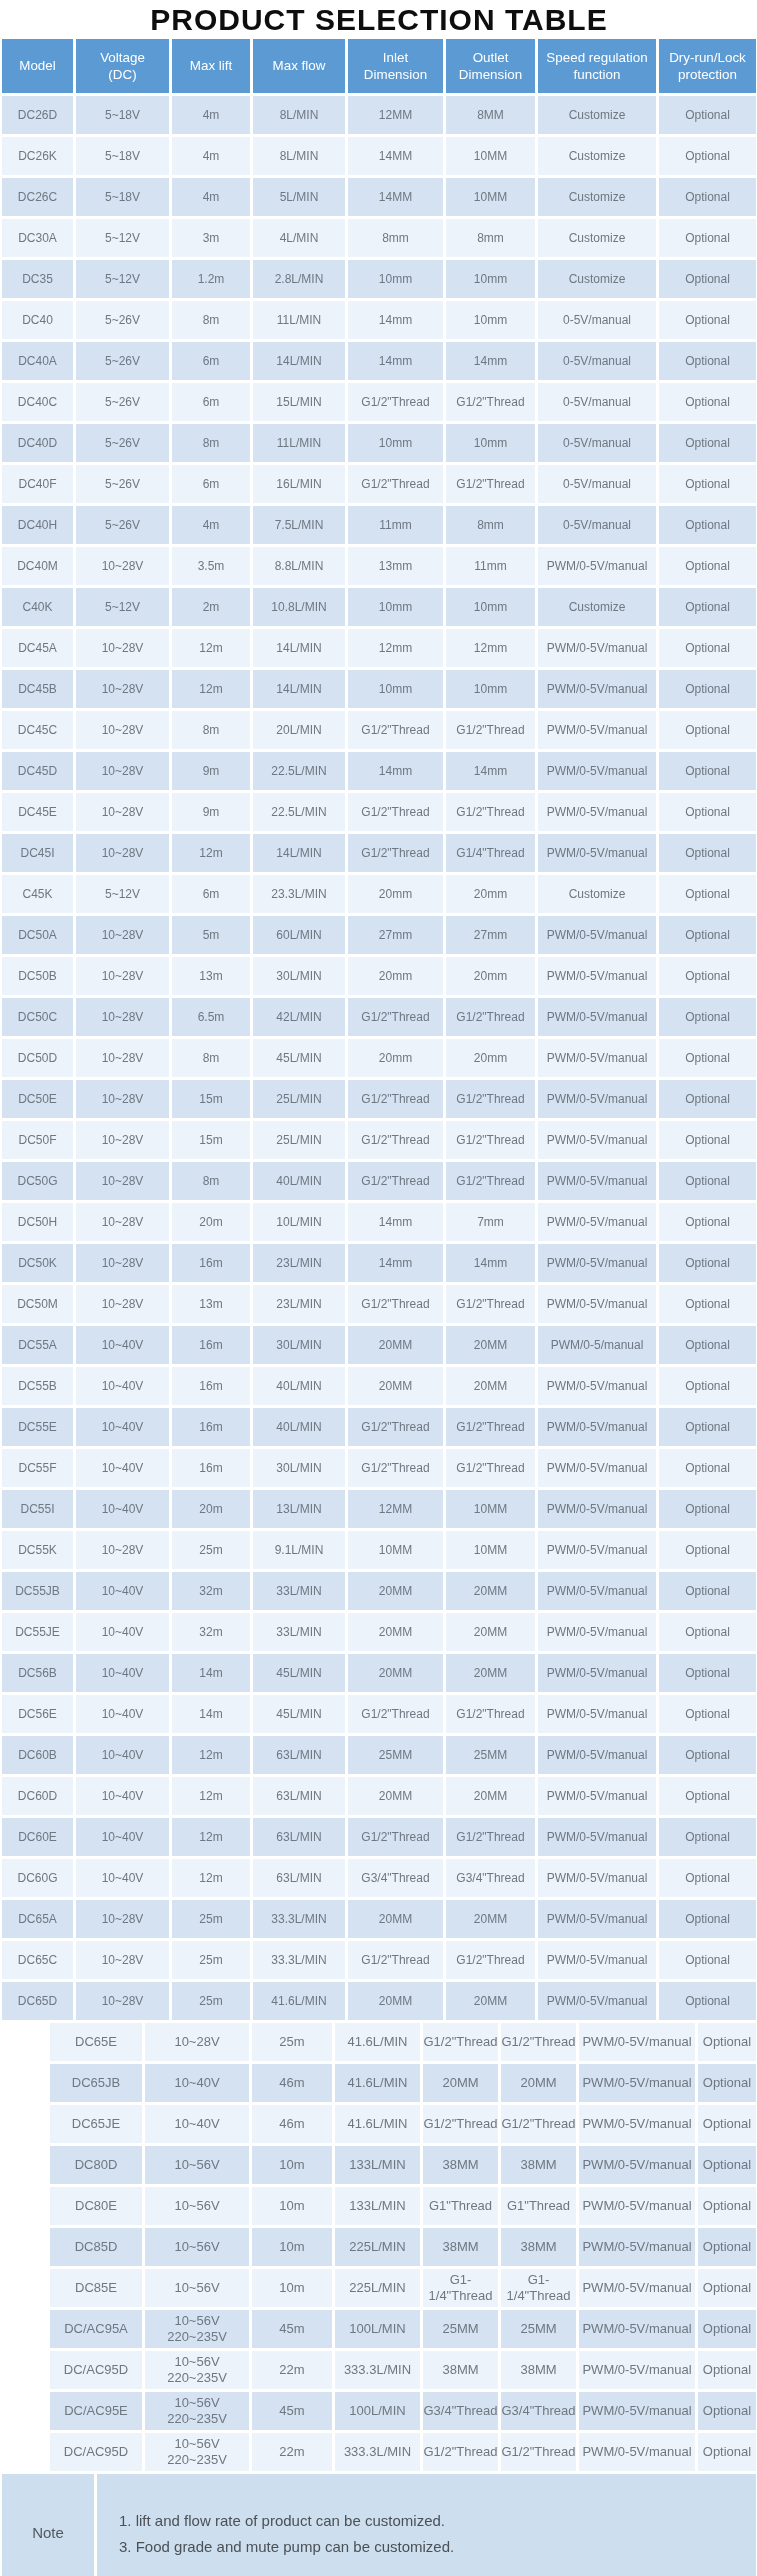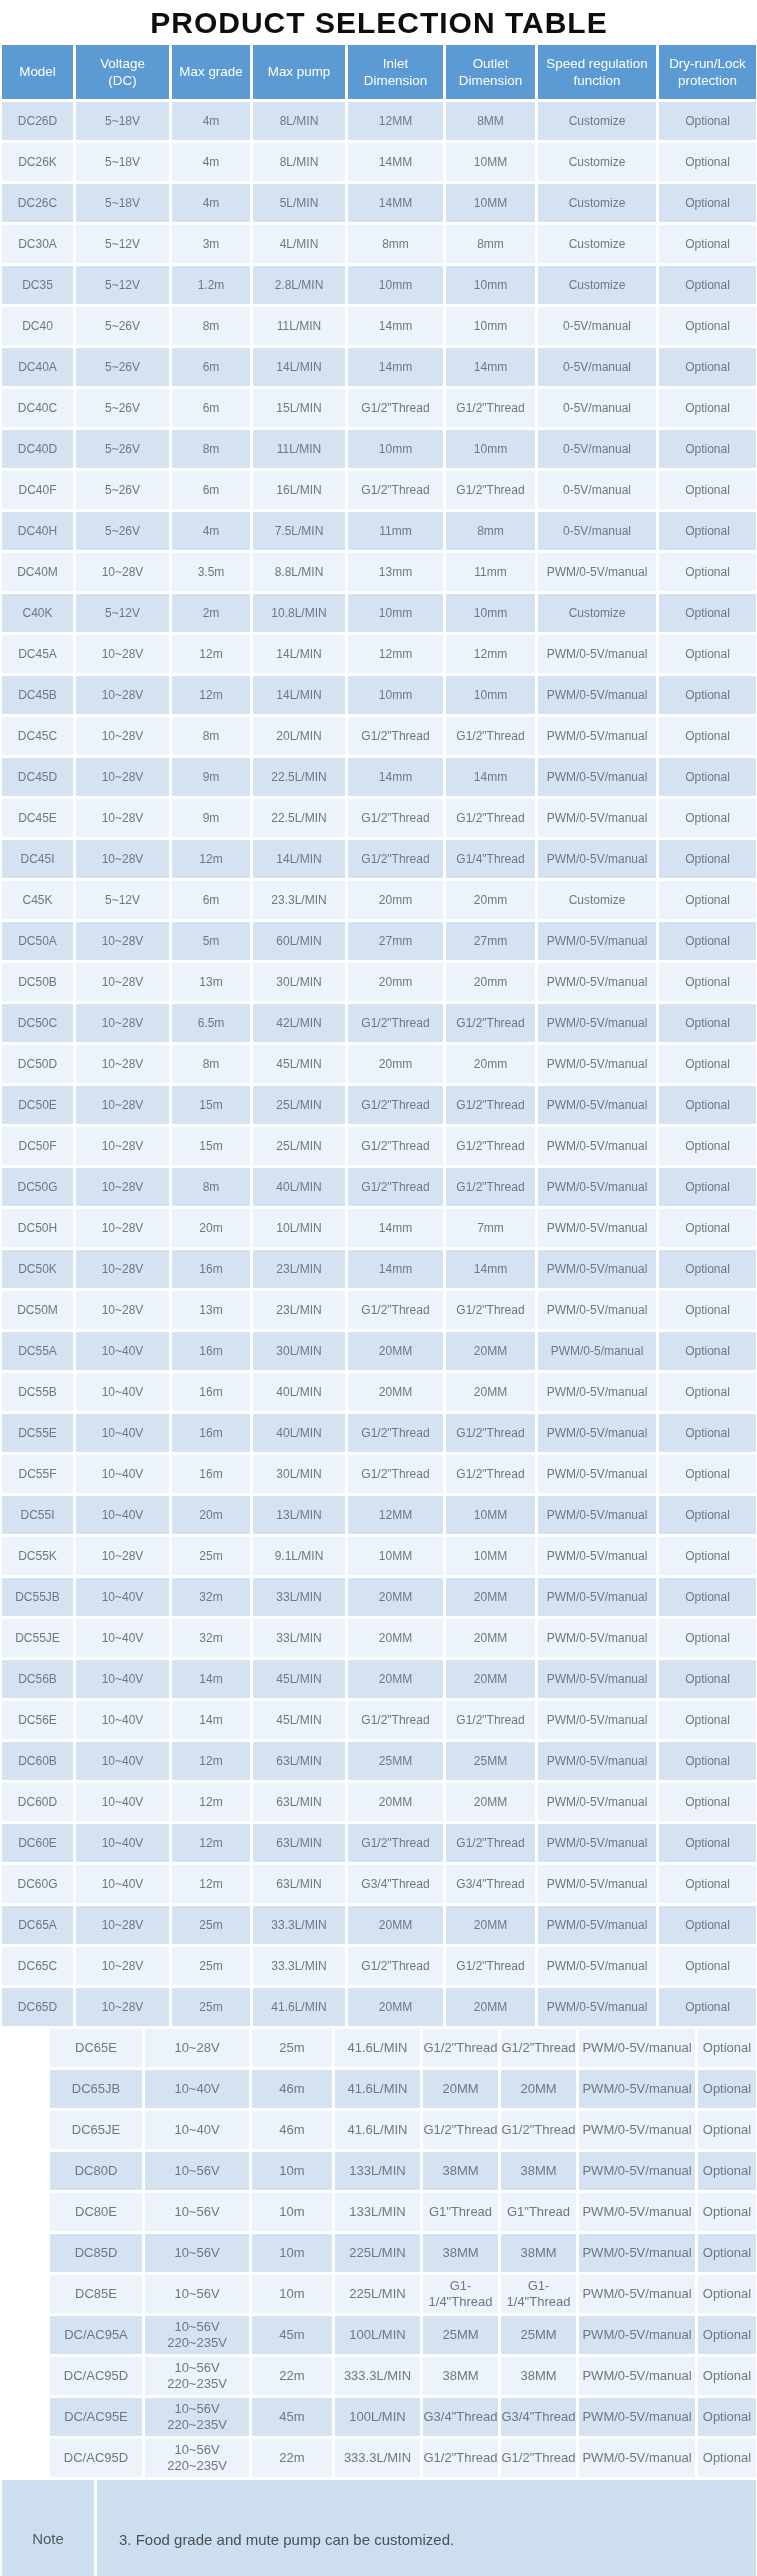--- a/index.html
+++ b/index.html
@@ -1,21 +1,21 @@
 <!DOCTYPE html>
 <html><head>
 <meta charset="utf-8">
 <style>
   html,body{margin:0;padding:0;}
   body{
     width:758px;height:2576px;overflow:hidden;background:#ffffff;
     font-family:"Liberation Sans",sans-serif;
   }
   .title{
-    height:45px;display:flex;align-items:center;justify-content:center;
+    height:39px;display:flex;align-items:center;justify-content:center;
     font-size:30px;font-weight:bold;color:#0e0e0e;letter-spacing:1px;
   }
   .table{
     display:flex;flex-direction:column;gap:3px;padding:0 2px;
   }
   .grid{display:grid;gap:3px;}
   .cols-a{grid-template-columns:71px 93px 78px 92px 95px 89px 118px 1fr;}
   .cols-b{grid-template-columns:92px 104px 80px 85px 75px 75px 116px 1fr;padding-left:48px;}
   .cell{
     display:flex;align-items:center;justify-content:center;text-align:center;
@@ -42,22 +42,22 @@
 </head>
 <body>
 
 <div class="title">PRODUCT SELECTION TABLE</div>
 
 <div class="table">
   <div class="grid cols-a thead">
     <div class="cell">Model</div>
     <div class="cell">Voltage
 (DC)</div>
-    <div class="cell">Max grade</div>
-    <div class="cell">Max pump</div>
+    <div class="cell">Max lift</div>
+    <div class="cell">Max flow</div>
     <div class="cell">Inlet
 Dimension</div>
     <div class="cell">Outlet
 Dimension</div>
     <div class="cell">Speed regulation
 function</div>
     <div class="cell">Dry-run/Lock
 protection</div>
   </div>
 
@@ -642,17 +642,18 @@
       <div class="cell">333.3L/MIN</div>
       <div class="cell">G1/2"Thread</div>
       <div class="cell">G1/2"Thread</div>
       <div class="cell">PWM/0-5V/manual</div>
       <div class="cell">Optional</div>
     </div>
 
   <div class="grid note">
     <div class="cell note-label">Note</div>
     <div class="cell note-body">
+      <div>1. lift and flow rate of product can be customized.</div>
       <div>3. Food grade and mute pump can be customized.</div>
     </div>
   </div>
 </div>
 
 
 </body></html>

